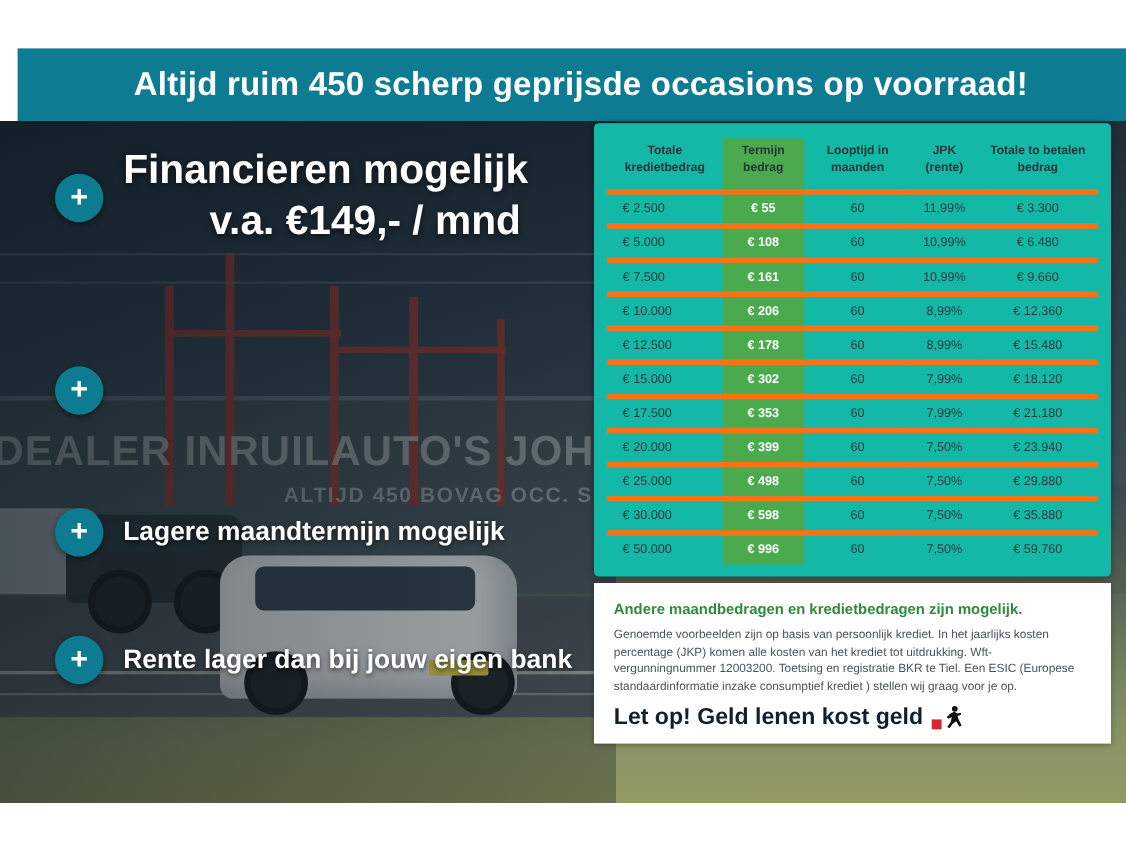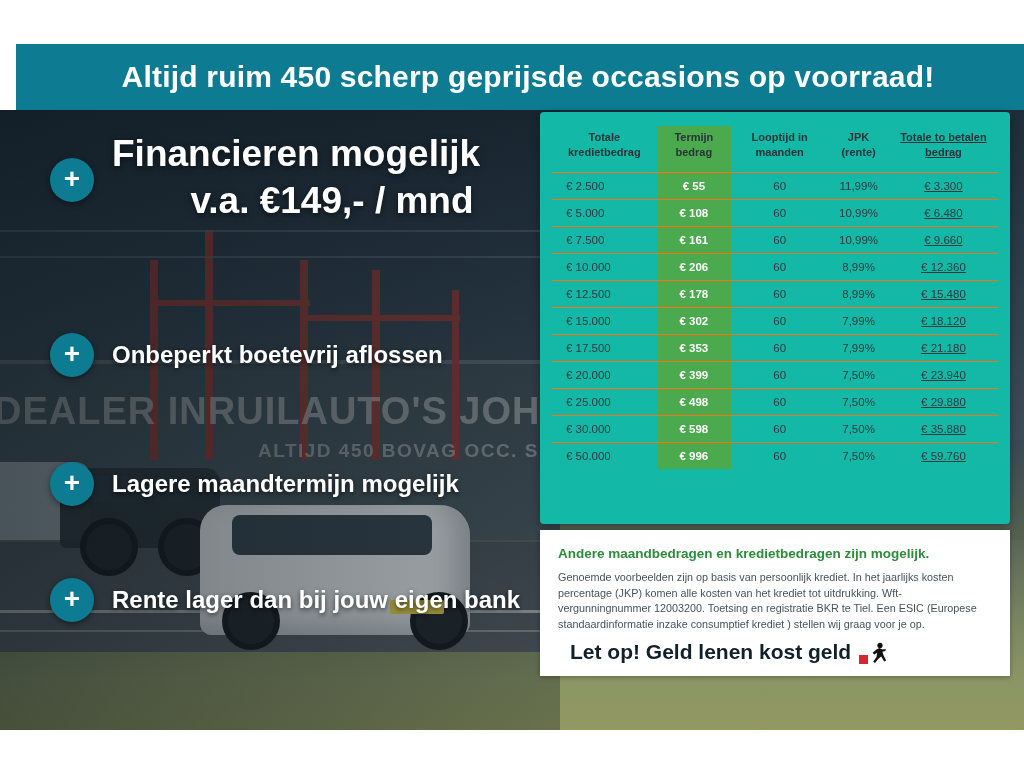--- a/index.html
+++ b/index.html
@@ -230,27 +230,27 @@
     font-weight: bold;
     color: #273438;
     padding: 4px 4px 12px 4px;
     text-align: center;
     vertical-align: middle;
     line-height: 1.35;
   }
   table.rates td {
     padding: 7px 4px;
     text-align: center;
-    border-top: 1px solid #f97316;
+    border-top: 5px solid #f97316;
     white-space: nowrap;
   }
   table.rates tr td:first-child { text-align: left; padding-left: 14px; }
   table.rates tr th:first-child { text-align: center; }
   table.rates tr td:last-child,
-  table.rates tr th:last-child { text-align: center; text-decoration: underline; }
+  table.rates tr th:last-child { text-align: center; }
 
   .col-hl {
     background: #4caa4e;
     color: #ffffff;
     font-weight: bold;
   }
   th.col-hl { color: #ffffff; }
   td.col-hl { border-top: 1px solid #44a046; }
 
   
@@ -272,24 +272,24 @@
     margin: 0 0 9px 0;
   }
   .info-body {
     color: #46535a;
     font-size: 10.8px;
     line-height: 1.45;
     margin: 0;
   }
   .info-warn {
     position: absolute;
-    left: 30px;
+    left: 18px;
     bottom: 12px;
     display: flex;
-    align-items: flex-end;
+    align-items: center;
     gap: 8px;
   }
   .info-warn-text {
     color: #12202a;
     font-size: 21px;
     font-weight: bold;
     white-space: nowrap;
   }
   .warn-mark {
     display: inline-flex;
@@ -352,21 +352,20 @@
       <span>Financieren mogelijk</span>
       <span class="l2">v.a. €149,- / mnd</span>
     </div>
 
     <div class="bullet-row" style="left:50px; top:48px;">
       <div class="plus">+</div>
     </div>
 
     <div class="bullet-row" style="left:50px; top:223px;">
       <div class="plus">+</div>
-      <div class="bullet-text">Onbeperkt boetevrij aflossen</div>
     </div>
 
     <div class="bullet-row" style="left:50px; top:352px;">
       <div class="plus">+</div>
       <div class="bullet-text">Lagere maandtermijn mogelijk</div>
     </div>
 
     <div class="bullet-row" style="left:50px; top:468px;">
       <div class="plus">+</div>
       <div class="bullet-text">Rente lager dan bij jouw eigen bank</div>

